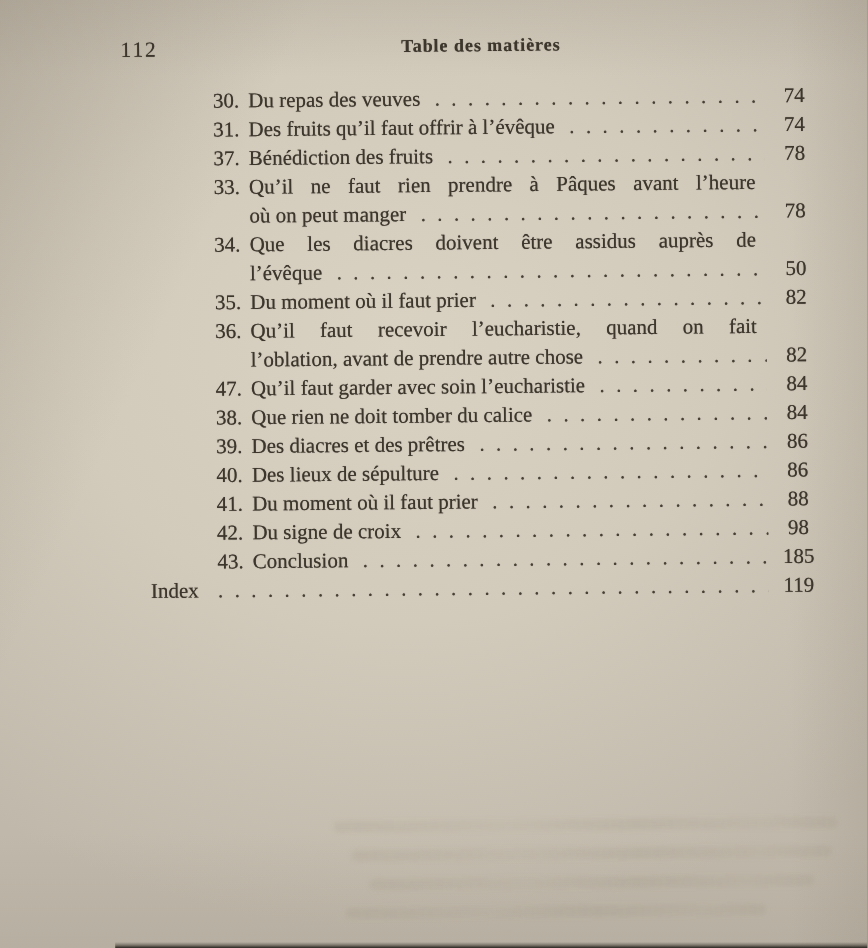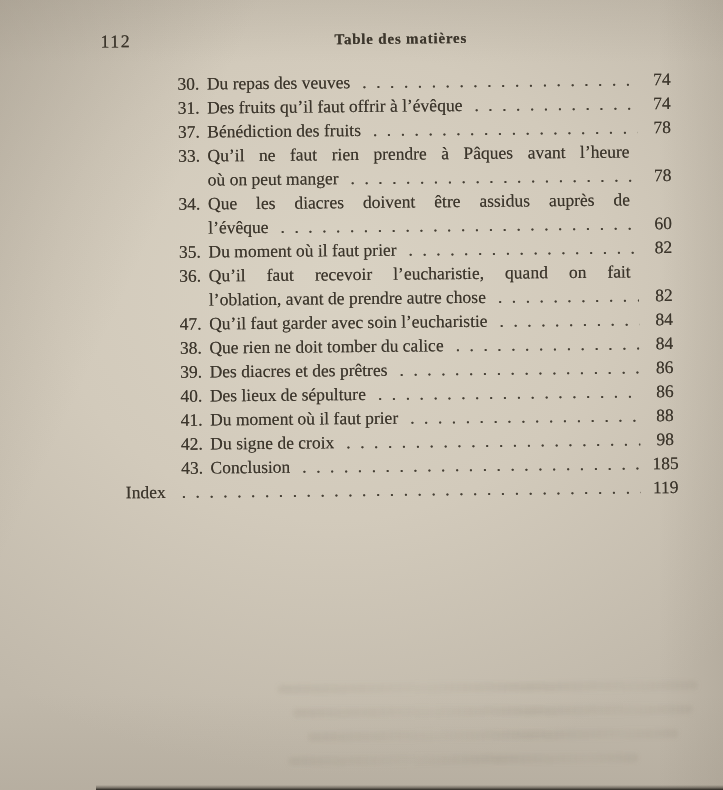--- a/index.html
+++ b/index.html
@@ -163,21 +163,21 @@
         </div>
         <div class="toc-entry">
           <div class="toc-line">
             <span class="toc-num">34.</span>
             <span class="toc-text justify">Que les diacres doivent être assidus auprès de</span>
           </div>
           <div class="toc-line">
             <span class="toc-num"></span>
             <span class="toc-text">l’évêque</span>
             <span class="toc-dots">......................................................................</span>
-            <span class="toc-page">60</span>
+            <span class="toc-page">50</span>
           </div>
         </div>
         <div class="toc-entry">
           <div class="toc-line">
             <span class="toc-num">35.</span>
             <span class="toc-text">Du moment où il faut prier</span>
             <span class="toc-dots">......................................................................</span>
             <span class="toc-page">82</span>
           </div>
         </div>

